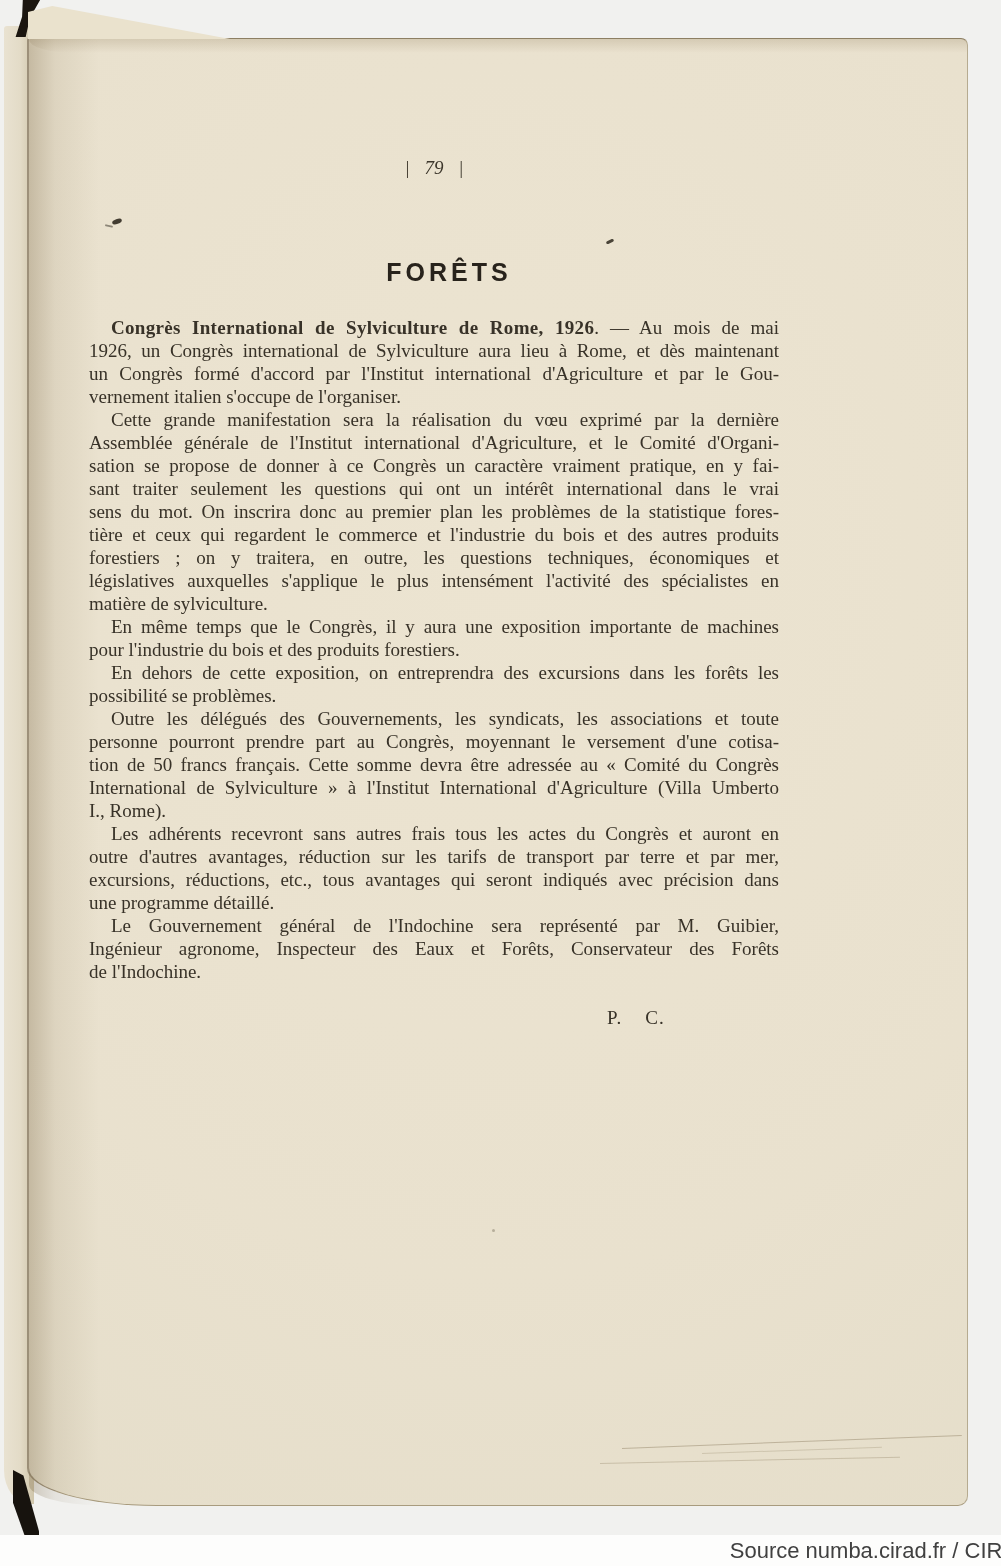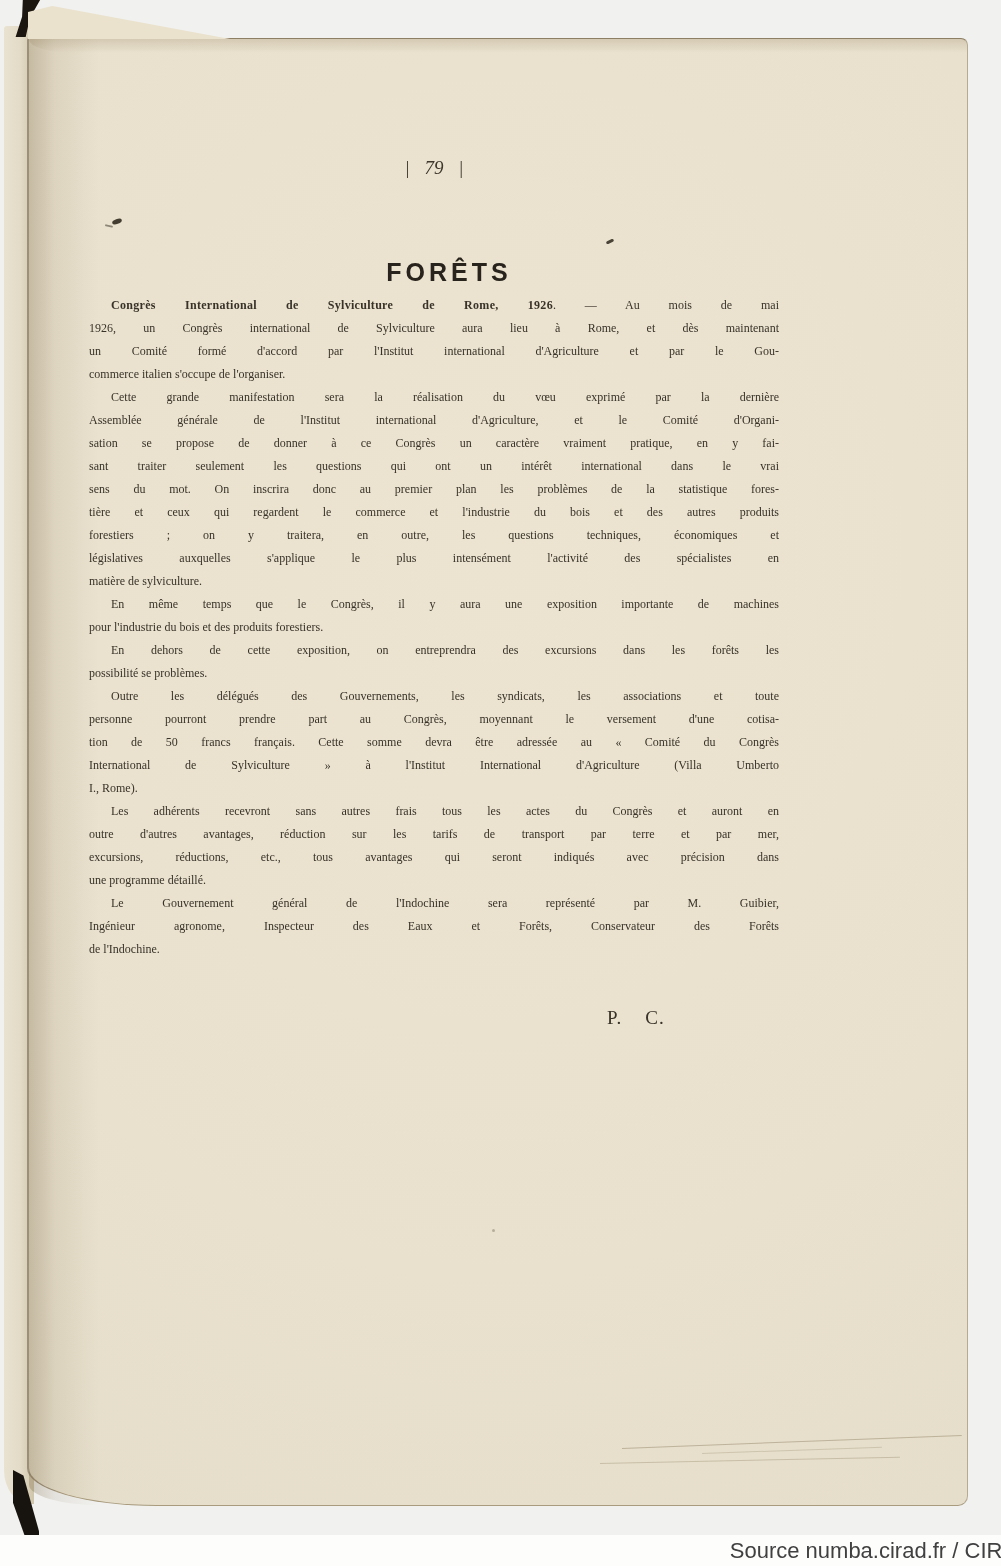--- a/index.html
+++ b/index.html
@@ -65,22 +65,22 @@
   .page-number{
     position:absolute;left:60px;top:118px;width:690px;text-align:center;
     font-style:italic;font-size:19px;color:#3d372c;word-spacing:10px;
   }
   .doc-title{
     position:absolute;left:60px;top:204px;width:690px;margin:15px;text-align:center;
     font-family:"Liberation Sans","DejaVu Sans",sans-serif;
     font-weight:bold;font-size:25px;letter-spacing:4px;color:#28231c;
   }
   .doc-body{
-    position:absolute;left:60px;top:255px;width:690px;
-    font-size:12px;line-height:23px;color:#383228;
+    position:absolute;left:60px;top:277px;width:690px;
+    font-size:19px;line-height:23px;color:#383228;
   }
   .doc-body .line{
     height:23px;overflow:hidden;
     text-align:justify;text-align-last:justify;
   }
   .doc-body .line.first{text-indent:22px;}
   .doc-body .line.last{text-align:left;text-align-last:left;}
   .doc-body strong{font-weight:bold;letter-spacing:.3px;}
   .signature{
     position:absolute;left:578px;top:968px;
@@ -108,22 +108,22 @@
 
   <div class="page">
     <div class="gutter-shade"></div>
 
     <div class="page-number">| 79 |</div>
     <h1 class="doc-title">FORÊTS</h1>
 
     <div class="doc-body">
         <div class="line first"><strong>Congrès International de Sylviculture de Rome, 1926</strong>. — Au mois de mai</div>
         <div class="line">1926, un Congrès international de Sylviculture aura lieu à Rome, et dès maintenant</div>
-        <div class="line">un Comité formé d'accord par l'Institut international d'Agriculture et par le Gou-</div>
-        <div class="line last">commerce italien s'occupe de l'organiser.</div>
+        <div class="line">un Congrès formé d'accord par l'Institut international d'Agriculture et par le Gou-</div>
+        <div class="line last">vernement italien s'occupe de l'organiser.</div>
         <div class="line first">Cette grande manifestation sera la réalisation du vœu exprimé par la dernière</div>
         <div class="line">Assemblée générale de l'Institut international d'Agriculture, et le Comité d'Organi-</div>
         <div class="line">sation se propose de donner à ce Congrès un caractère vraiment pratique, en y fai-</div>
         <div class="line">sant traiter seulement les questions qui ont un intérêt international dans le vrai</div>
         <div class="line">sens du mot. On inscrira donc au premier plan les problèmes de la statistique fores-</div>
         <div class="line">tière et ceux qui regardent le commerce et l'industrie du bois et des autres produits</div>
         <div class="line">forestiers ; on y traitera, en outre, les questions techniques, économiques et</div>
         <div class="line">législatives auxquelles s'applique le plus intensément l'activité des spécialistes en</div>
         <div class="line last">matière de sylviculture.</div>
         <div class="line first">En même temps que le Congrès, il y aura une exposition importante de machines</div>

